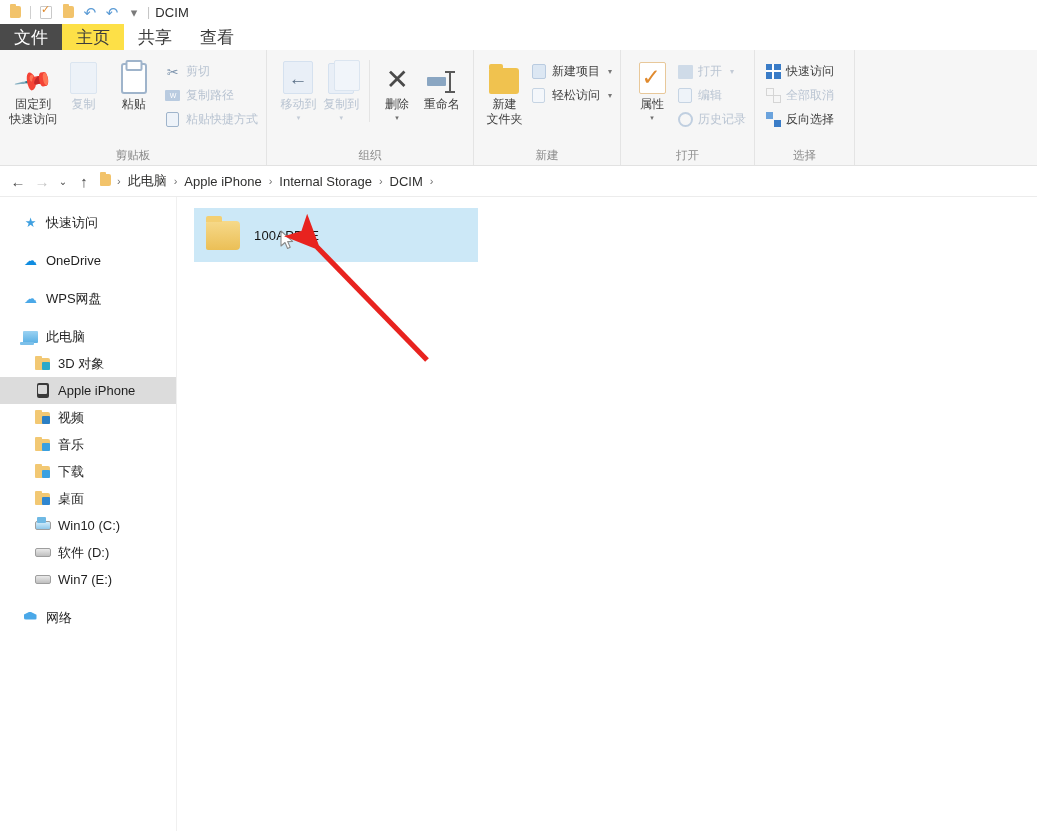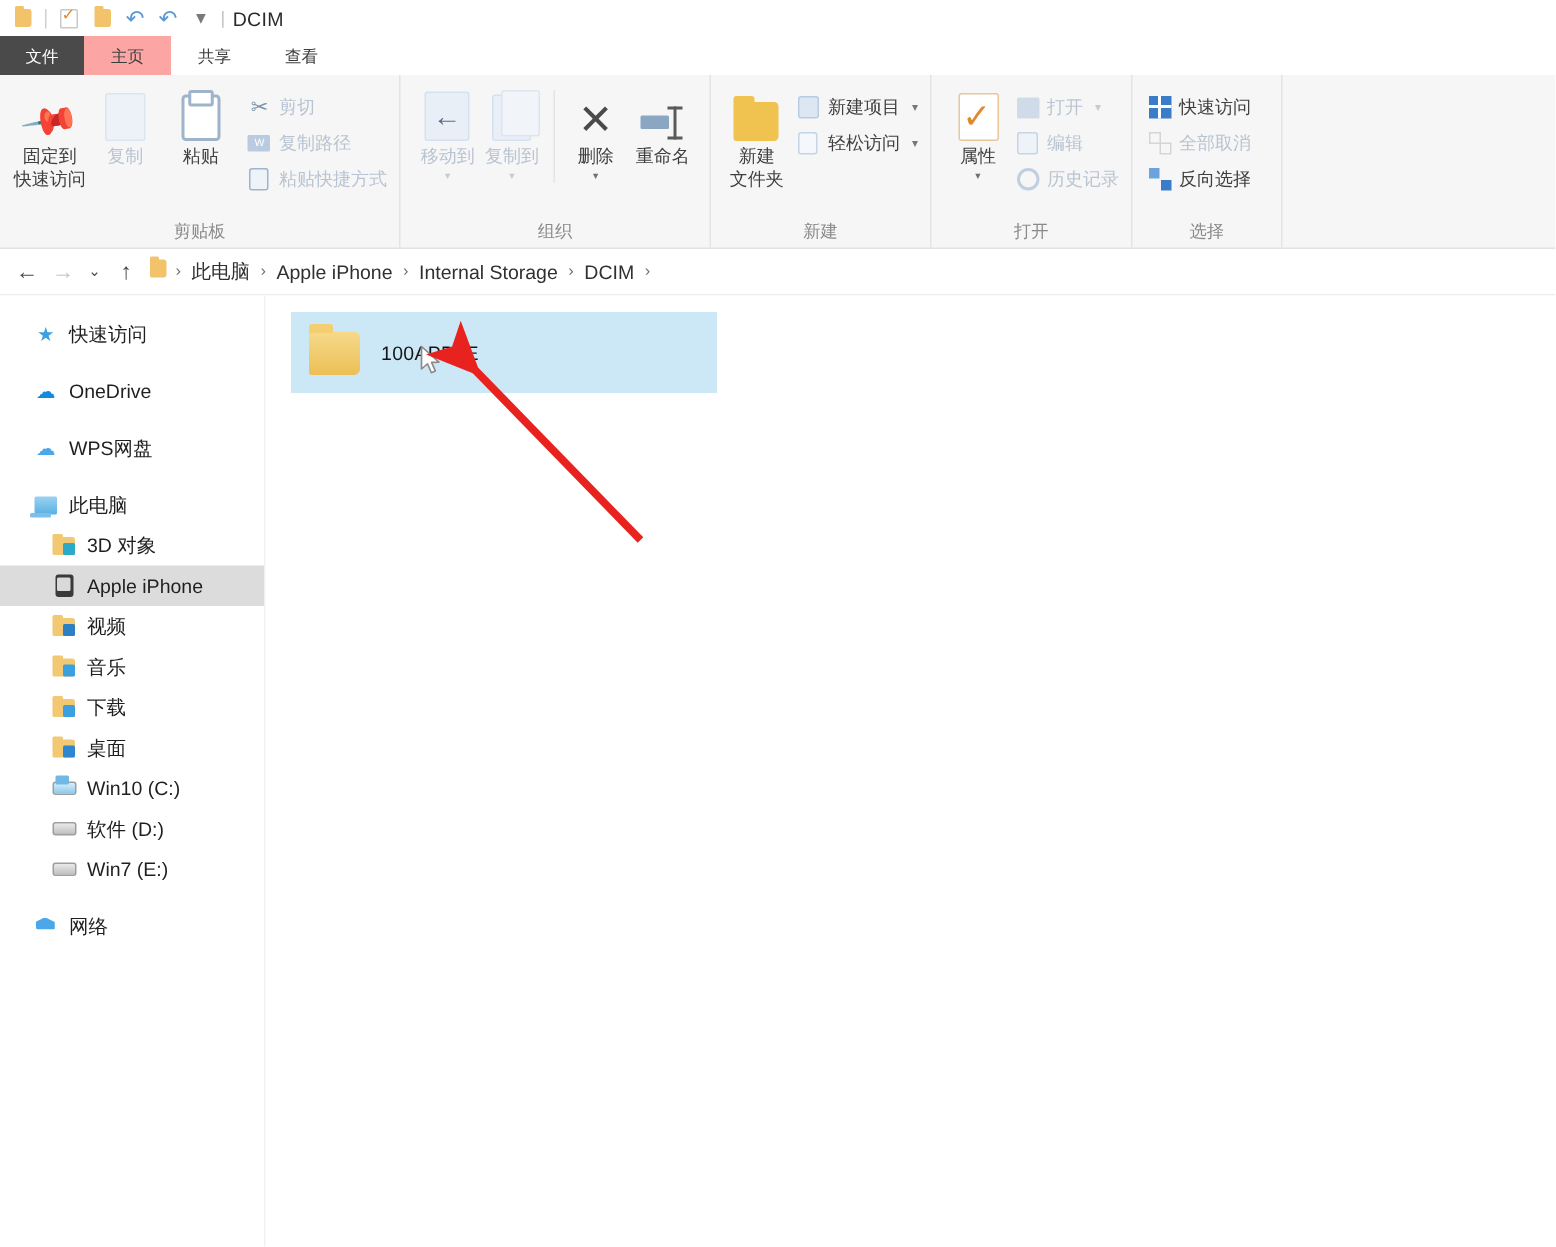--- a/index.html
+++ b/index.html
@@ -41,24 +41,24 @@
   .qat-redo { color: #5b9bd5; transform: scaleX(-1); }
   .qat-undo { color: #5b9bd5; }
   .qat-dot { font-size: 13px; color: #7a7a7a; }
   .title-sep { color:#c2c2c2; margin: 0 5px 0 2px; font-size:12px; }
   .title-text { font-size: 13px; color: #2b2b2b; letter-spacing:.2px; }
 
   
   .tabstrip { height: 26px; display: flex; align-items: stretch; background:#ffffff; }
   .tab {
     display:flex; align-items:center; justify-content:center;
-    font-size: 11px; color: #3c3c3c; padding: 0 14px; min-width: 58px;
+    font-size: 17px; color: #3c3c3c; padding: 0 14px; min-width: 58px;
   }
   .tab.file { background: #4a4a4a; color: #ffffff; font-weight: normal; min-width:56px; }
-  .tab.active { background: #fca5a5; }
+  .tab.active { background: #fde047; }
 
   
   .ribbon {
     height: 116px; background: #f6f6f6; border-bottom: 1px solid #e2e2e2;
     display: flex; align-items: stretch; position: relative;
   }
   .rgroup { position: relative; display: flex; flex-direction: column; }
   .rgroup + .rgroup { border-left: 1px solid #e4e4e4; }
   .rgroup-body { flex: 1; display: flex; align-items: flex-start; padding: 6px 8px 0 8px; }
   .rgroup-label {

